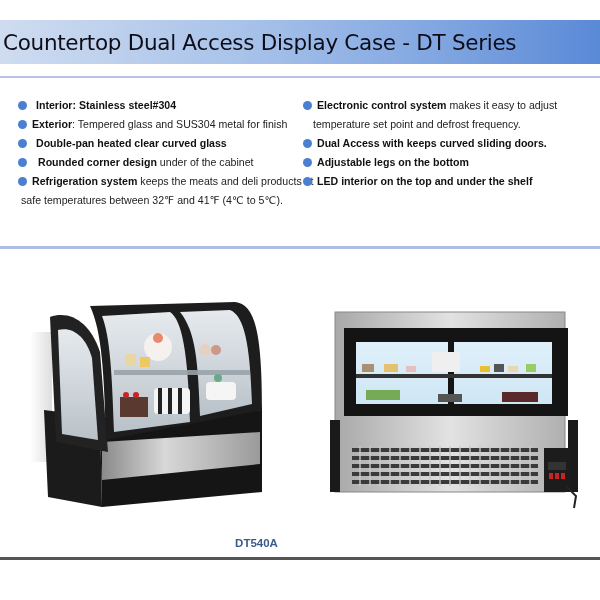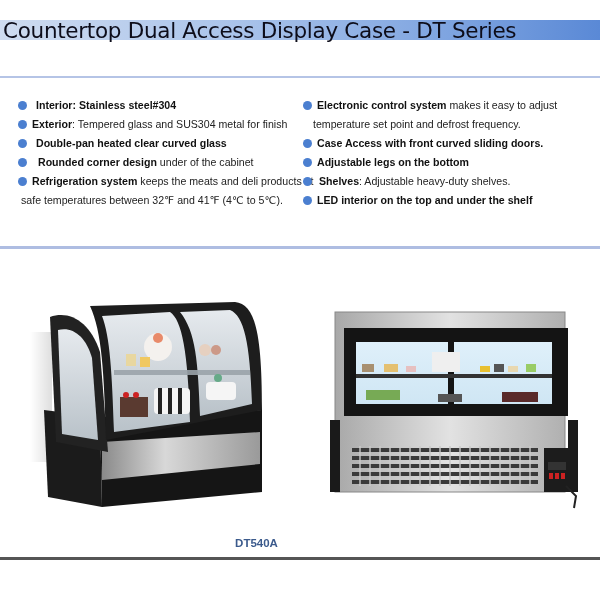--- a/index.html
+++ b/index.html
@@ -1,20 +1,20 @@
 <!DOCTYPE html>
 <html><head>
 <meta charset="utf-8">
 <style>
   * { box-sizing: border-box; margin: 0; padding: 0; }
   html, body { width: 600px; height: 600px; background: #ffffff; overflow: hidden; }
   body { position: relative; font-family: "Liberation Sans", "DejaVu Sans", sans-serif; color: #1a1a1a; }
 
   .title-bar {
-    position: absolute; left: 0; top: 20px; width: 600px; height: 20px;
+    position: absolute; left: 0; top: 20px; width: 600px; height: 44px;
     background: linear-gradient(to right, #cfdcf0 0%, #a9c3ea 40%, #7ea4e0 75%, #5a89d6 100%);
     display: flex; align-items: center; padding-left: 3px;
   }
   .title-text {
     font-family: "DejaVu Sans", sans-serif;
     font-size: 21.5px; font-weight: normal; color: #0d0d1a; letter-spacing: -0.3px;
     white-space: nowrap;
   }
   .sep-top { position: absolute; left: 0; top: 76px; width: 600px; height: 2px; background: #b5c4e6; }
 
@@ -76,29 +76,25 @@
 </div>
 
 <div class="features col-right">
   <div class="feat">
     <span class="bullet"></span>
     <b>Electronic control system</b><span class="plain"> makes it easy to adjust</span>
   </div>
   <div class="cont r">temperature set point and defrost frequency.</div>
   <div class="feat">
     <span class="bullet"></span>
-    <b>Case Access with front curved sliding doors.</b><span class="plain"></span>
+    <b>Dual Access with keeps curved sliding doors.</b><span class="plain"></span>
   </div>
   <div class="feat">
     <span class="bullet"></span>
     <b>Adjustable legs on the bottom</b><span class="plain"></span>
-  </div>
-  <div class="feat" style="padding-left:16px;">
-    <span class="bullet"></span>
-    <b>Shelves</b><span class="plain">: Adjustable heavy-duty shelves.</span>
   </div>
   <div class="feat">
     <span class="bullet"></span>
     <b>LED interior on the top and under the shelf</b><span class="plain"></span>
   </div>
 </div>
 
 <div class="sep-mid"></div>
 
 <div class="prod prod-left" title="Display case angled view (curved glass, black frame)">

